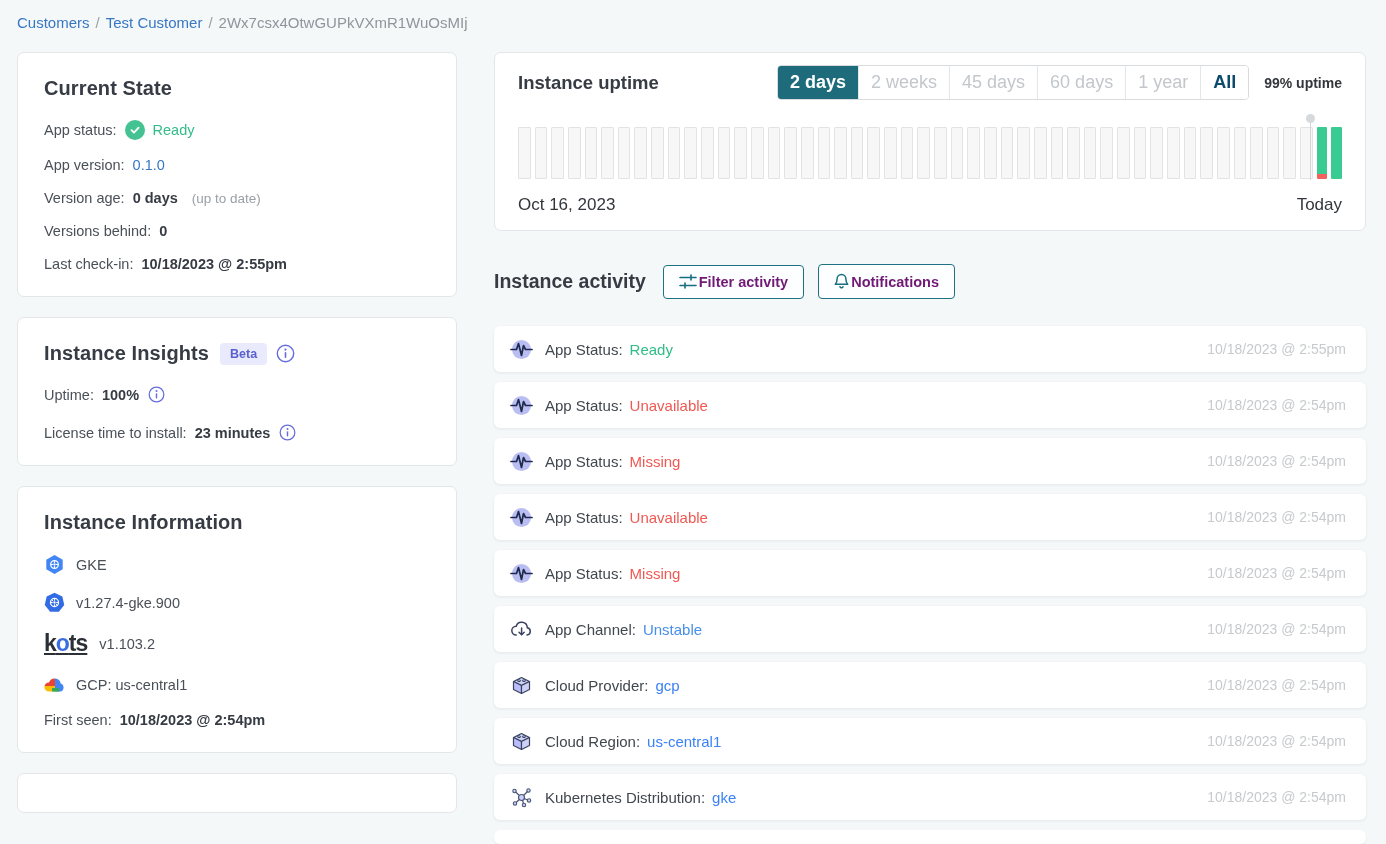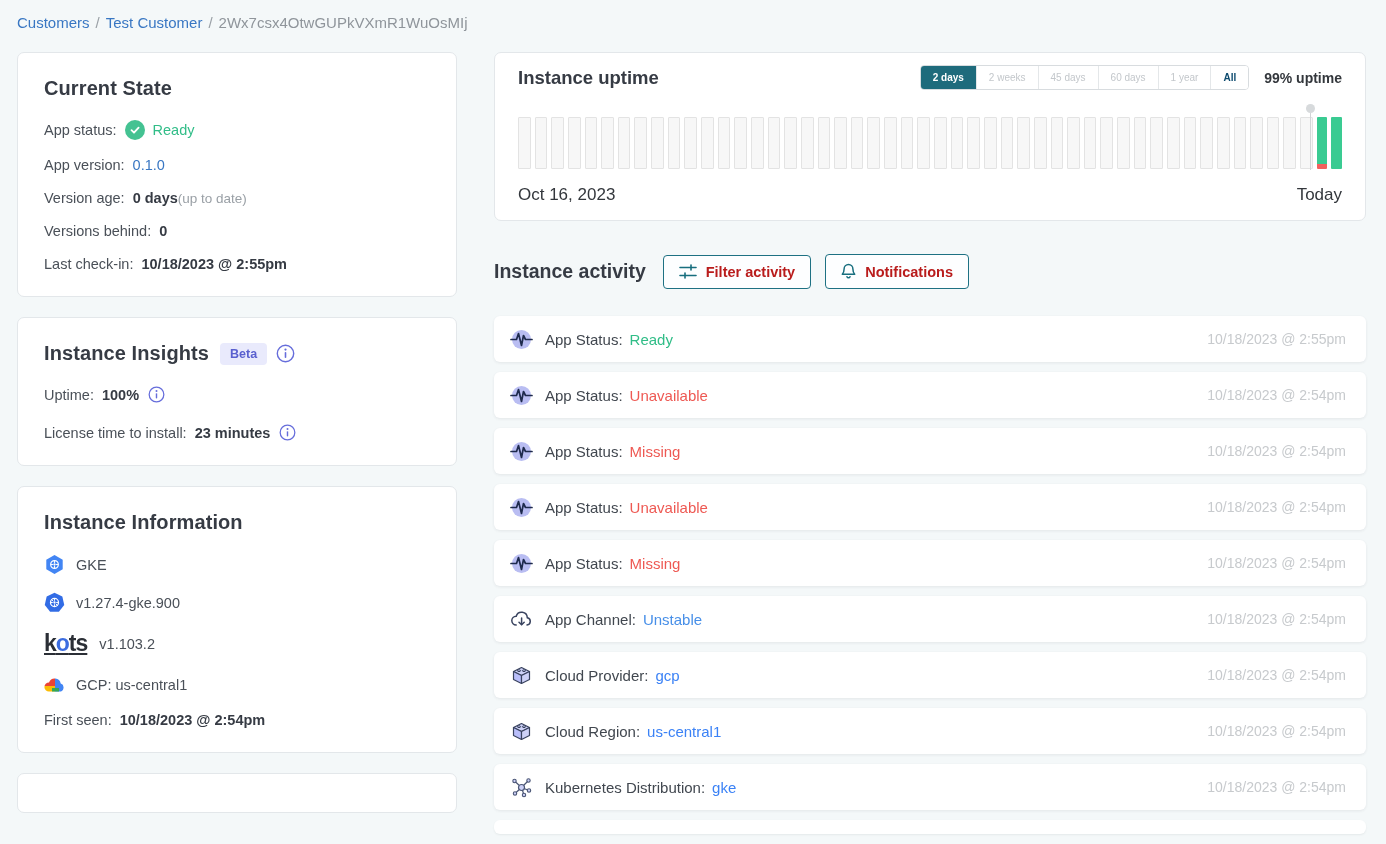--- a/index.html
+++ b/index.html
@@ -26,21 +26,21 @@
     background: #fff;
     border: 1px solid #e3e7ea;
     border-radius: 7px;
     padding: 24px 26px;
     margin-bottom: 20px;
   }
   .card-title { font-size: 20px; font-weight: 700; color: #363b44; letter-spacing: .1px; }
   .card-item { margin-top: 17px; font-size: 14.5px; color: #4a5058; display: flex; align-items: center; }
   .card-item .lbl { margin-right: 8px; }
   .card-item .val-bold { font-weight: 700; color: #363b44; }
-  .card-item .note { color: #9aa0a6; font-size: 13.5px; margin-left: 0; }
+  .card-item .note { color: #9aa0a6; font-size: 13.5px; margin-left: 14px; }
   .link-blue { color: #3977c3; cursor: pointer; }
   .green-text { color: #31bd88; }
 
   .check-circle {
     width: 20px; height: 20px; border-radius: 50%;
     background: #44c292; display: inline-flex; align-items: center; justify-content: center;
     margin-right: 8px; flex: 0 0 20px;
   }
 
   .beta-badge {
@@ -58,44 +58,44 @@
     background: #fff; border: 1px solid #e3e7ea; border-radius: 7px; height: 40px;
   }
 
   
   .uptime-card { padding: 12px 23px 15px; margin-bottom: 0; }
   .uptime-head { display: flex; align-items: center; }
   .uptime-title { font-size: 18.5px; font-weight: 700; color: #363b44; }
   .uptime-controls { margin-left: auto; display: flex; align-items: center; }
   .seg-group { display: inline-flex; border: 1px solid #d8dcdf; border-radius: 4px; overflow: hidden; background: #fff; }
   .seg {
-    padding: 6px 12px; font-size: 10px; color: #c3c7cb; background: #fff;
+    padding: 6px 12px; font-size: 18px; color: #c3c7cb; background: #fff;
     border-left: 1px solid #e4e7e9; cursor: pointer; white-space: nowrap;
   }
   .seg:first-child { border-left: none; }
   .seg.active { background: #1e6b7c; color: #fff; font-weight: 700; }
   .seg.seg-all { color: #0c4a6e; font-weight: 700; }
   .uptime-summary { font-size: 14px; font-weight: 600; color: #33373c; margin-left: 15px; white-space: nowrap; }
 
   .chart-wrap { position: relative; margin-top: 27px; }
   .bars { display: flex; gap: 4px; height: 52px; }
   .bar { flex: 1; background: #f7f7f7; border: 1px solid #e3e3e3; border-radius: 1px; }
   .bar.up { background: #3acb92; border: none; }
   .bar.partial { background: linear-gradient(to bottom, #3acb92 0%, #3acb92 90%, #f4605d 90%, #f4605d 100%); border: none; }
   .scrubber-line { position: absolute; left: 96.1%; top: -8px; width: 1px; height: 61px; background: #d2d5d7; }
   .scrubber-dot { position: absolute; left: 96.1%; top: -13px; width: 9px; height: 9px; margin-left: -4px; border-radius: 50%; background: #d7dadc; cursor: grab; }
   .chart-labels { display: flex; justify-content: space-between; margin-top: 16px; font-size: 17px; color: #33373c; }
 
   
   .activity-head { display: flex; align-items: center; margin-top: 33px; margin-bottom: 27px; }
   .activity-title { font-size: 19.5px; font-weight: 700; color: #363b44; margin-right: 17px; }
   .act-btn {
-    display: inline-flex; align-items: center; gap: 9px;
+    display: inline-flex; align-items: center; gap: 2px;
     border: 1px solid #1e7183; border-radius: 4px; background: #fdfeff;
-    color: #b91c1c; font-weight: 700; font-size: 14.5px; padding: 8px 15px;
+    color: #701a75; font-weight: 700; font-size: 14.5px; padding: 8px 15px;
     margin-right: 14px; cursor: pointer; font-family: inherit;
   }
 
   .activity-row {
     height: 46px; background: #fff; border-radius: 6px;
     box-shadow: 0 1px 3px rgba(50,60,70,.09);
     display: flex; align-items: center; padding: 0 20px 0 16px;
     margin-bottom: 10px; font-size: 15px;
   }
   .activity-row .row-icon { width: 23px; height: 23px; margin-right: 12px; display: inline-flex; align-items: center; justify-content: center; flex: 0 0 23px; }

